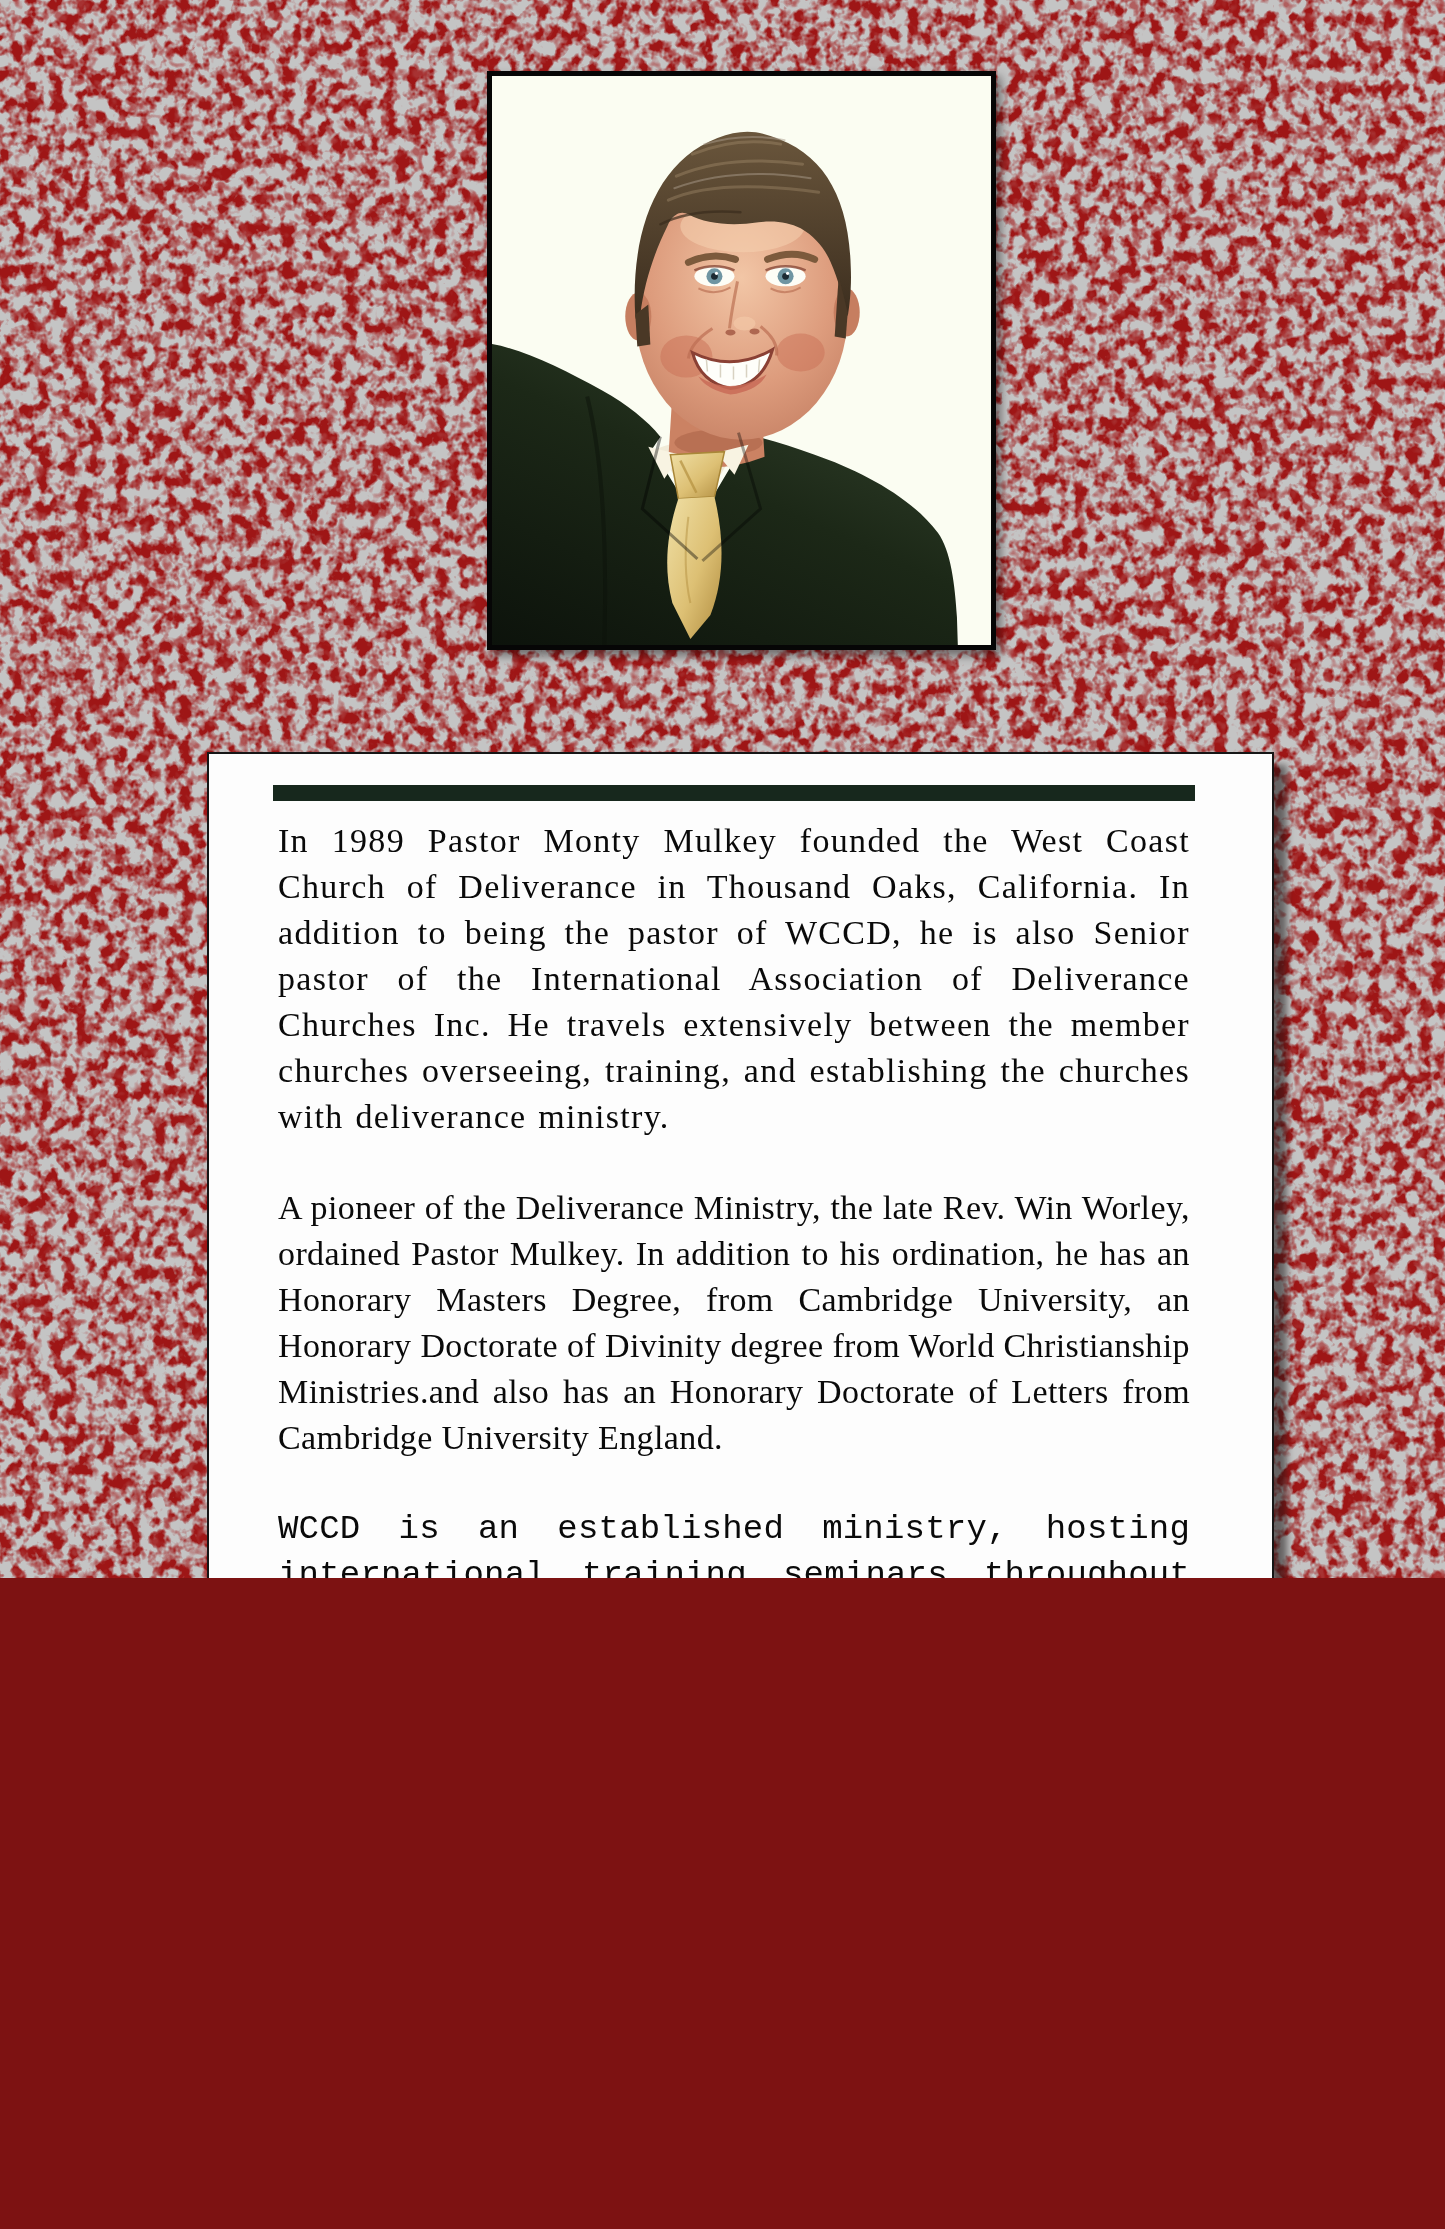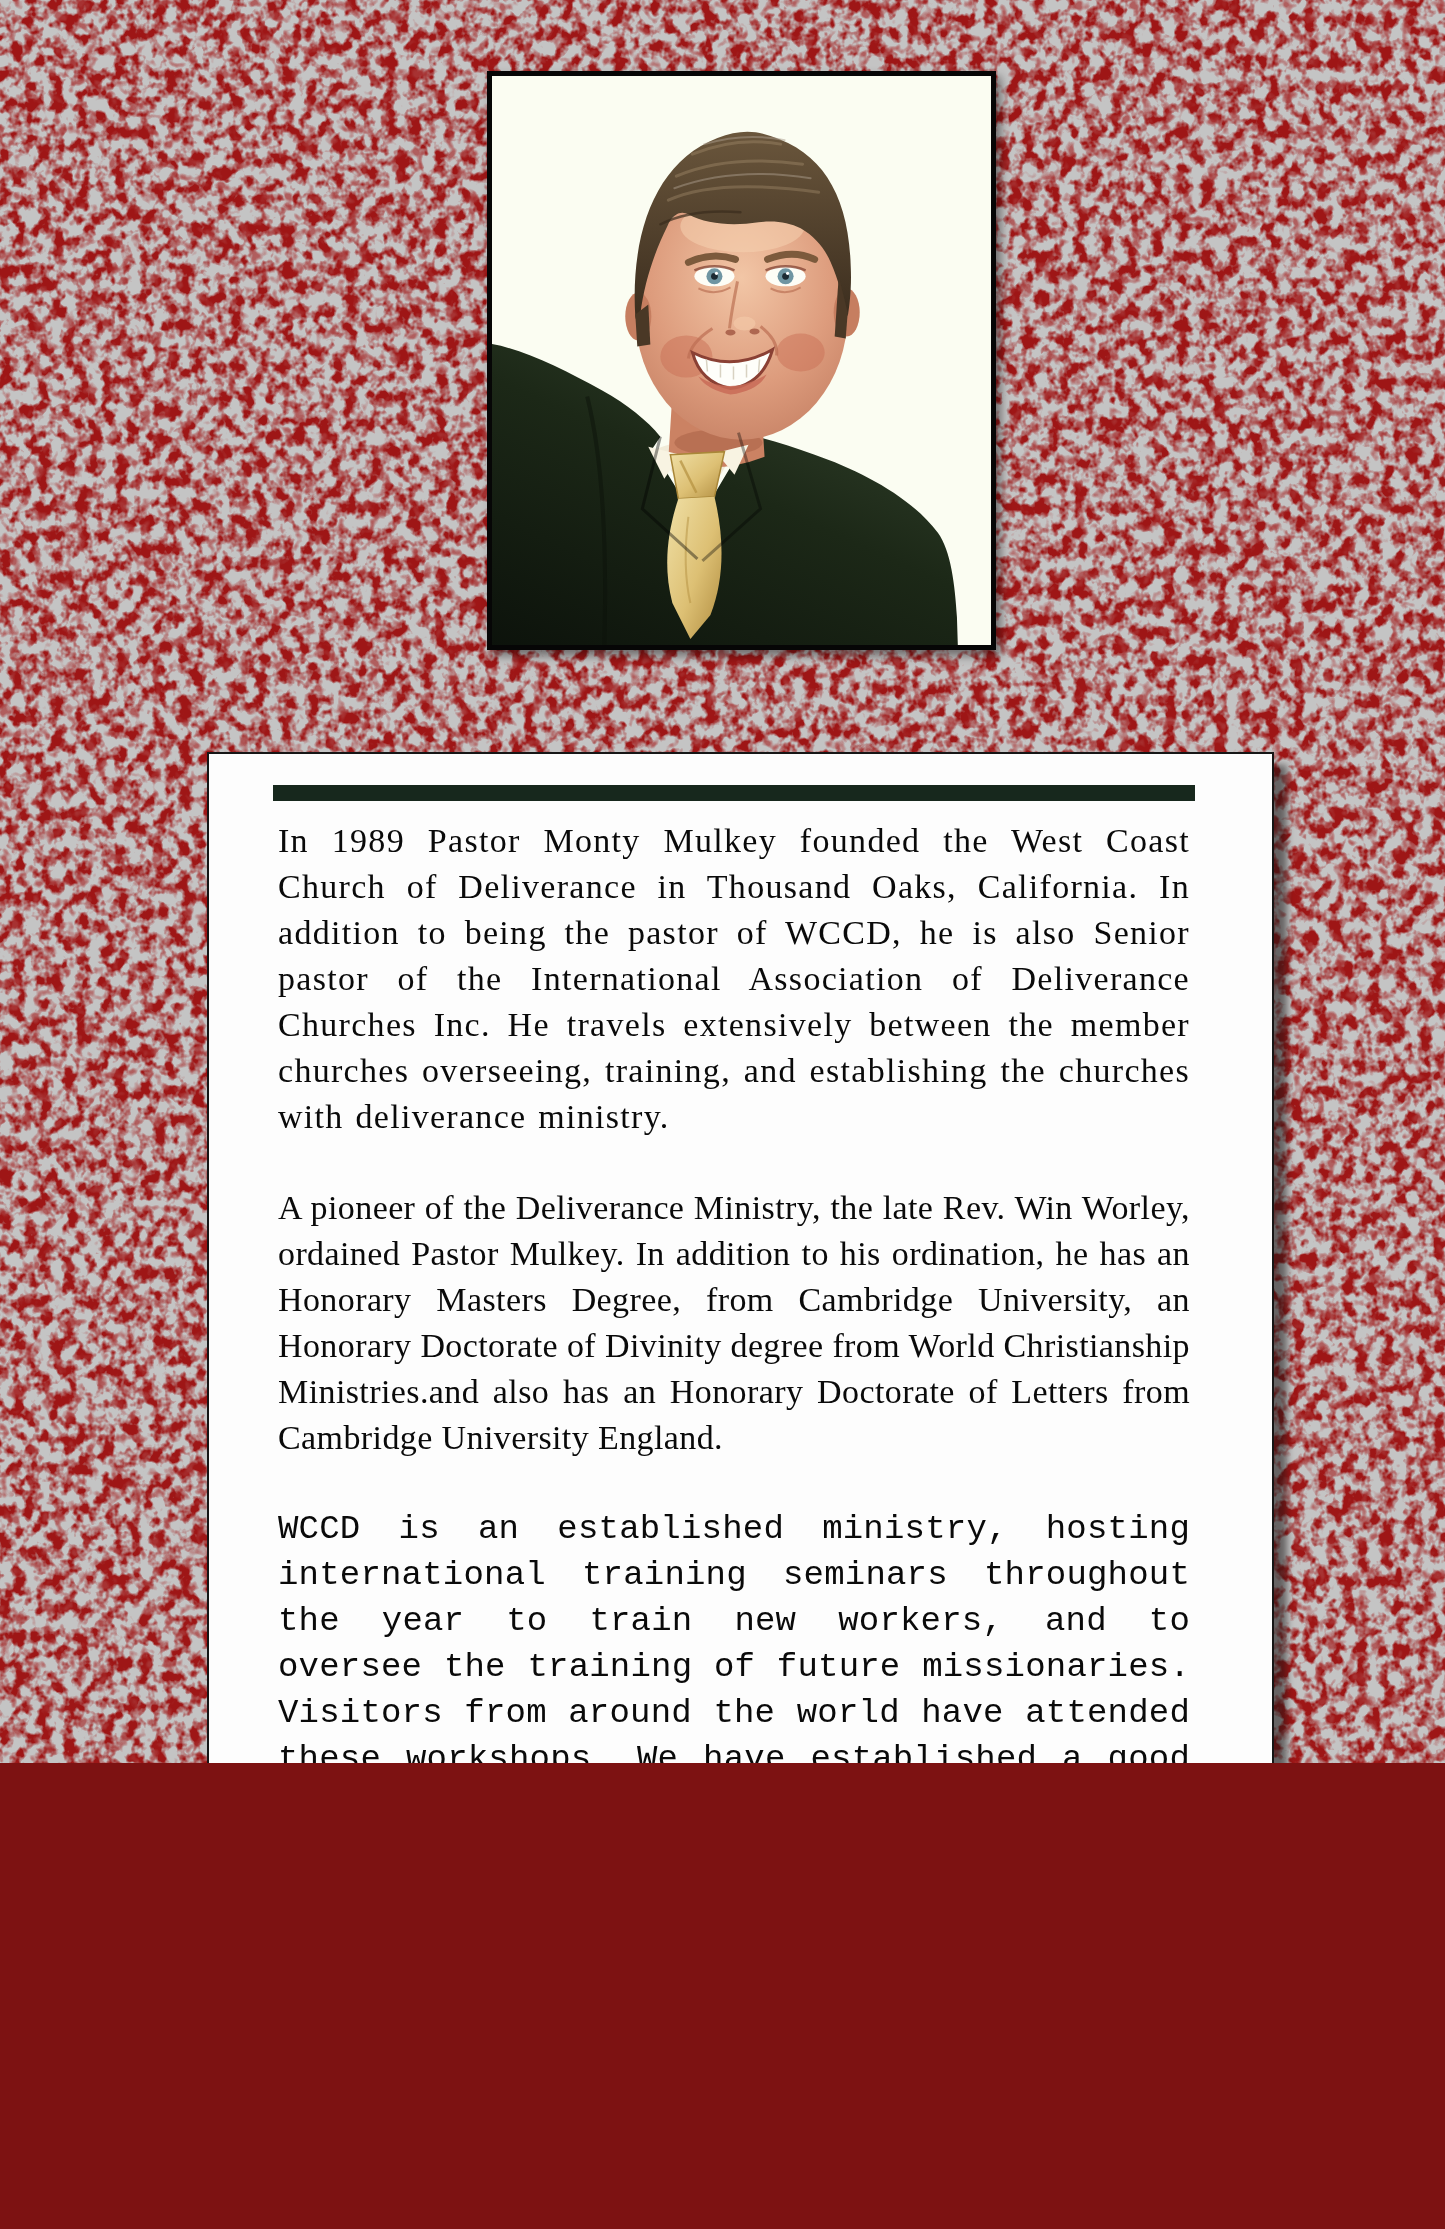--- a/index.html
+++ b/index.html
@@ -1,19 +1,19 @@
 <!DOCTYPE html>
 <html><head>
 <meta charset="utf-8">
 <title>WCCD Montrose, CO</title>
 <style>
   html,body{margin:0;padding:0;background:#7d1212;}
   .stage{
     position:relative;
-    width:1445px;height:1763px;
+    width:1445px;height:1578px;
     overflow:hidden;
     background:#9e1616;
     font-family:"Liberation Serif", serif;
   }
   .bg-svg{position:absolute;left:0;top:0;width:1445px;height:2229px;display:block;}
 
   
   .photo-frame{
     position:absolute;left:487px;top:71px;width:509px;height:579px;
     box-sizing:border-box;border:5px solid #060606;background:#fbfdf2;

